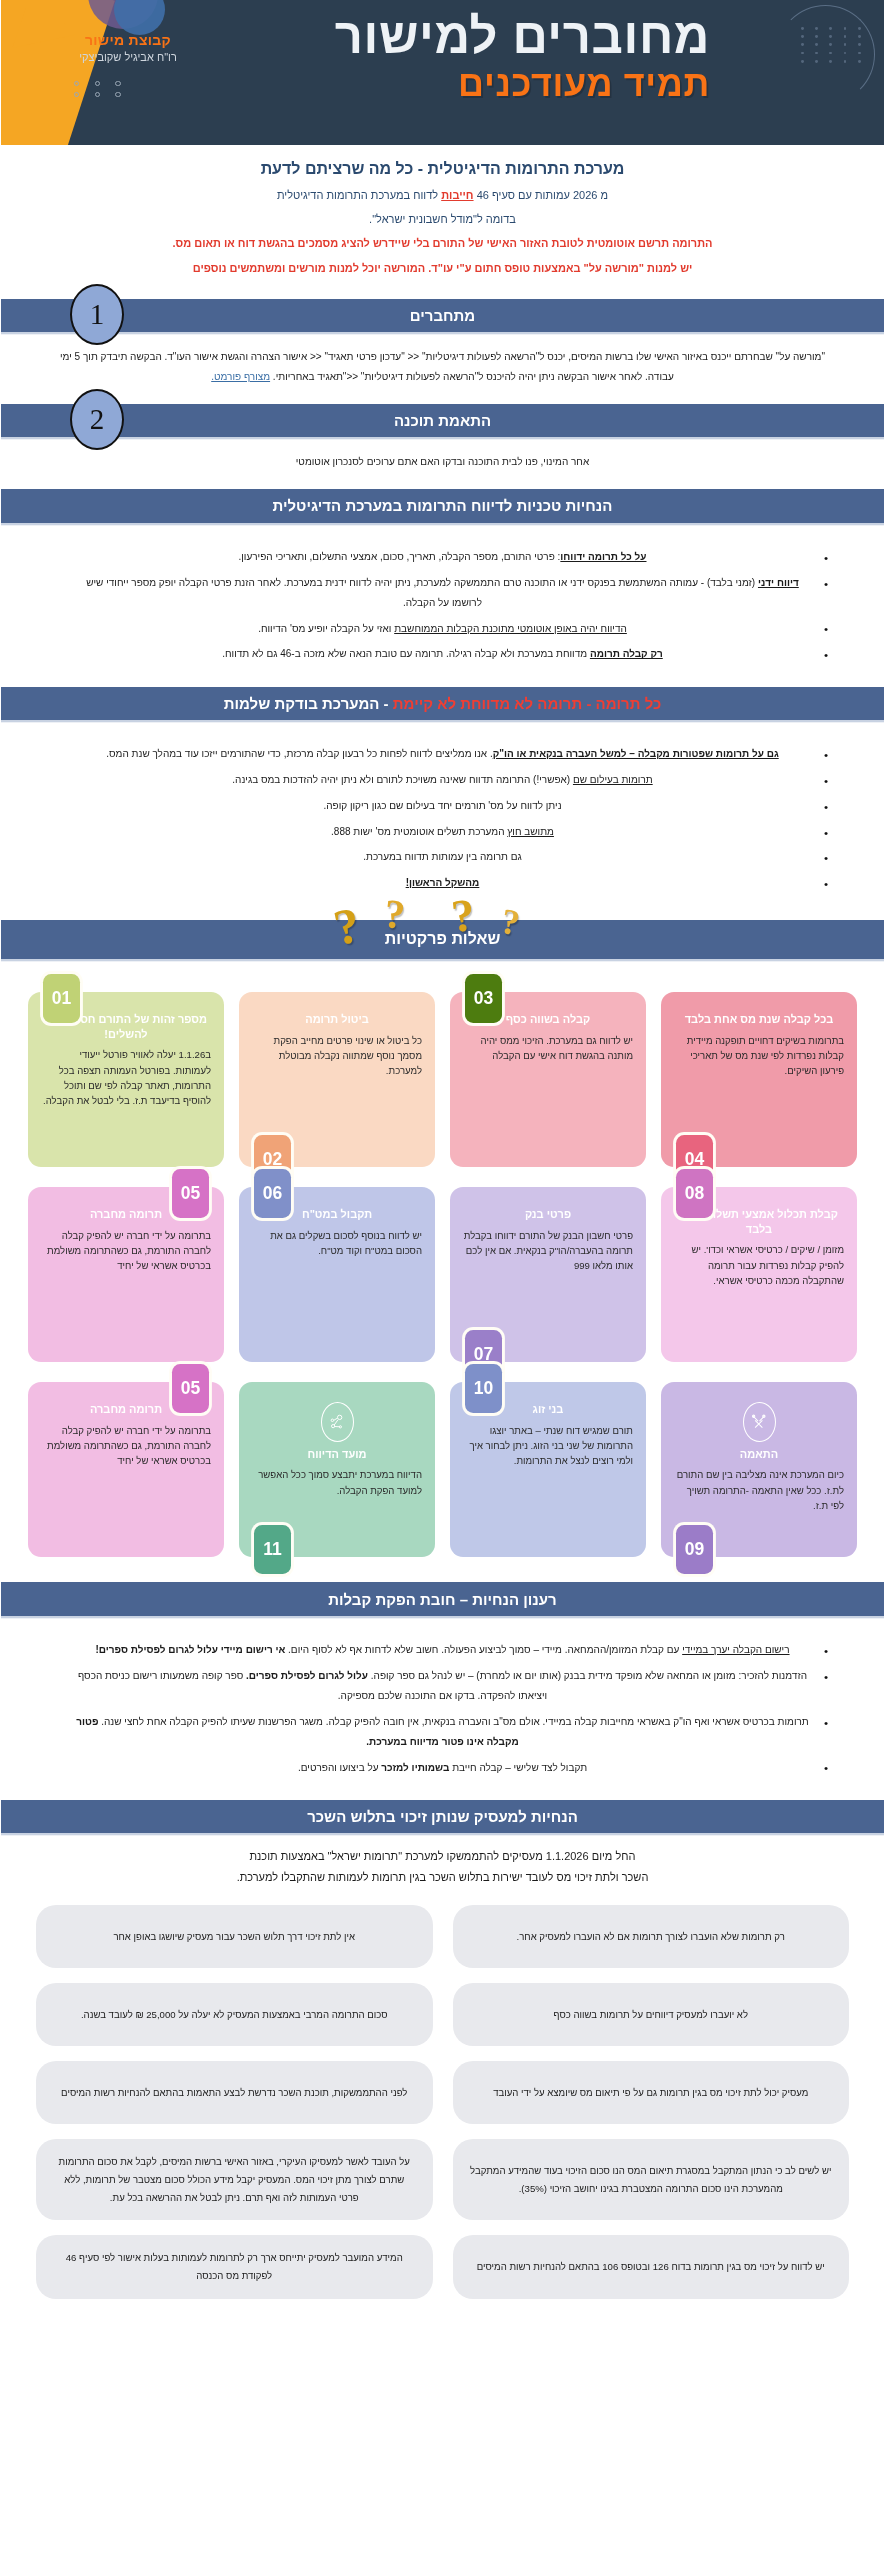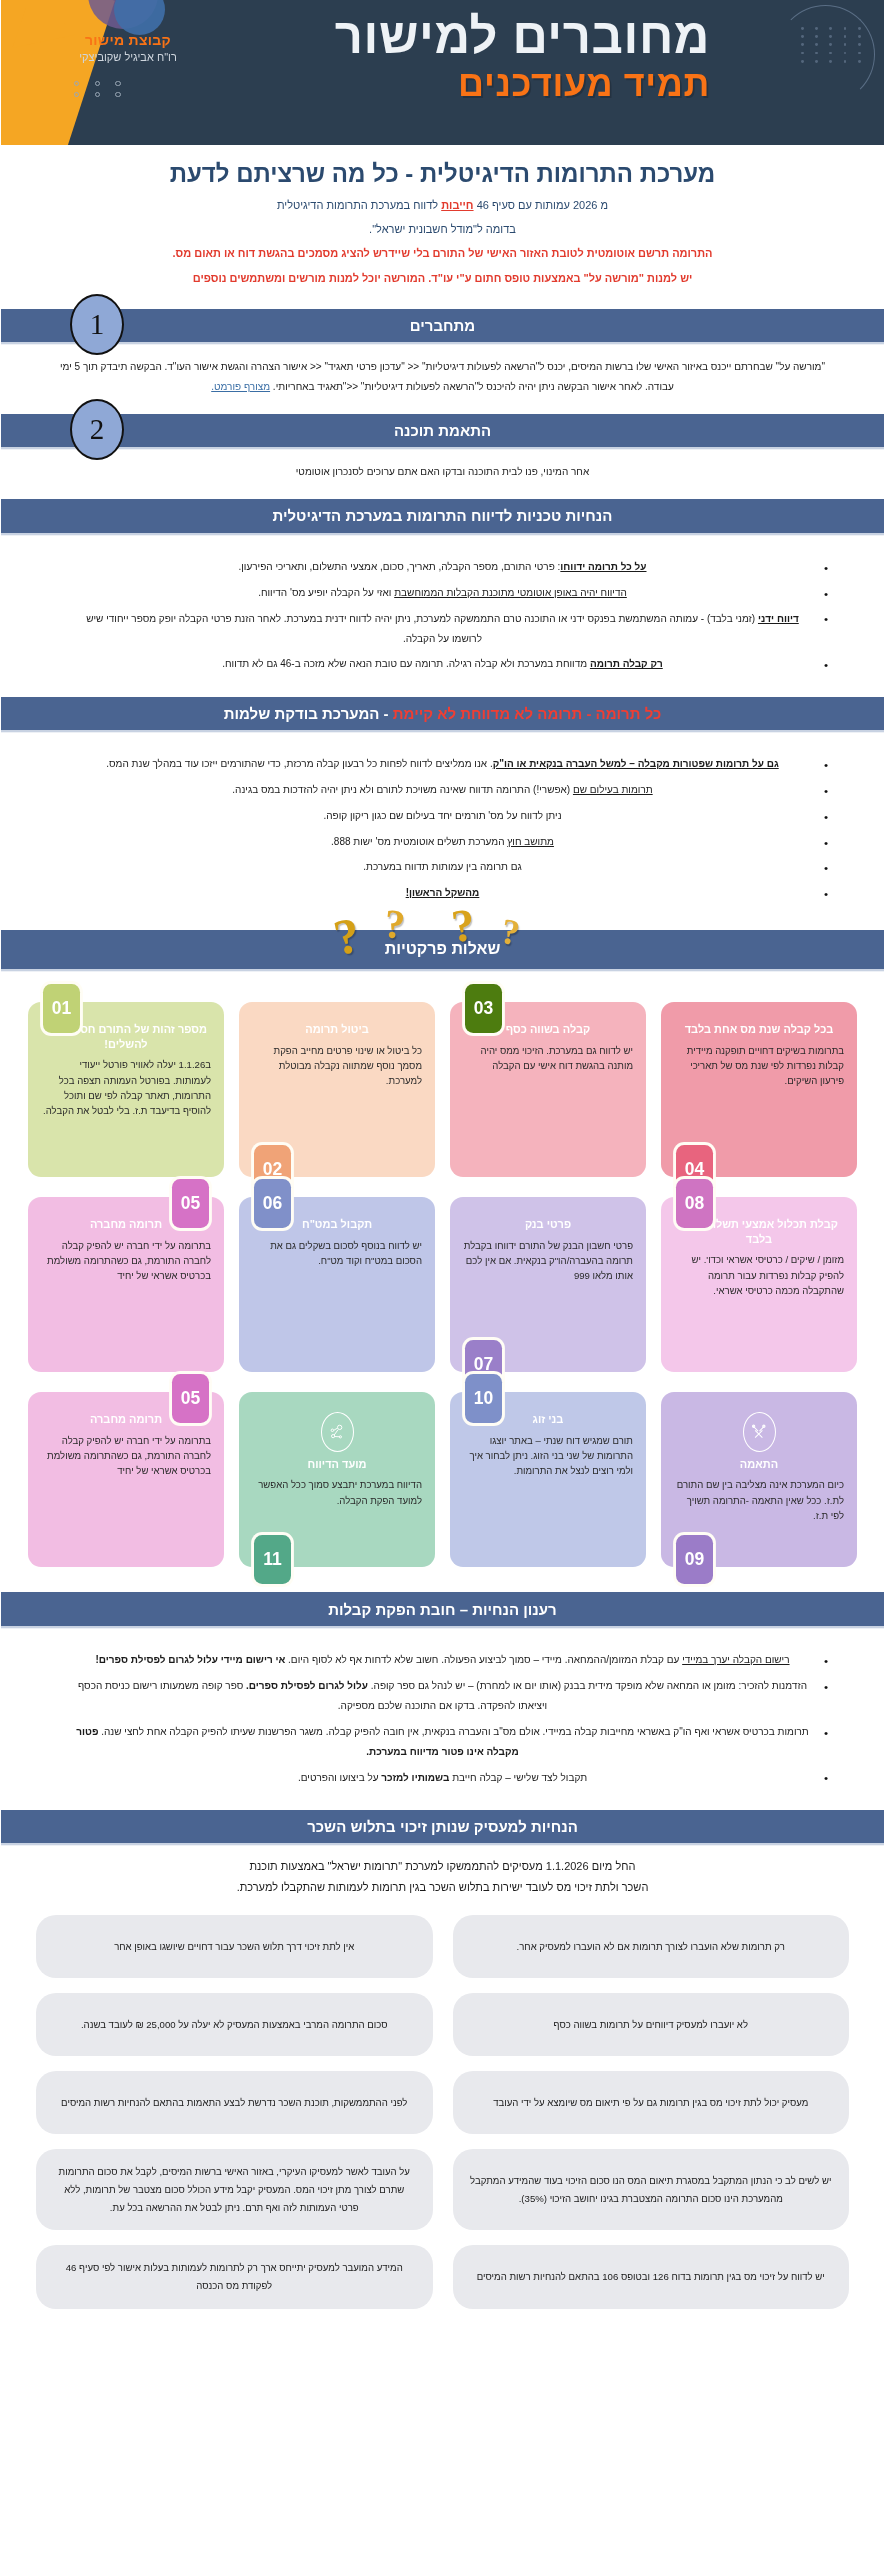--- a/index.html
+++ b/index.html
@@ -81,21 +81,21 @@
   }
   .hero-line2 {
     color:#f97316; font-size:36px; font-weight:bold; line-height:1.05;
     margin-top:3.5px; letter-spacing:0.6px;
     text-shadow: 1.8px 1.8px 0 rgba(0,0,0,.18);
   }
 
   
   .intro { padding: 13px 41px 4.7px; text-align:center; }
   .intro-h {
-    color:#2b4a6f; font-size:24px; font-weight:bold; margin:2.3px 0 8.2px;
+    color:#2b4a6f; font-size:16px; font-weight:bold; margin:2.3px 0 8.2px;
   }
   .intro-p { color:#2b4a6f; font-size:11px; line-height:1.75; margin:4.1px 0; }
   .intro-red { color:#e23b2e; font-size:11px; line-height:1.75; margin:5.3px 0; font-weight:bold;}
   .u-red { color:#e23b2e; text-decoration:underline; font-weight:bold; }
 
   
   .bar {
     position:relative;
     background:#4a6491;
     color:#ffffff;
@@ -286,22 +286,22 @@
 </div>
 <div class="body-block">
   <p>אחר המינוי, פנו לבית התוכנה ובדקו האם אתם ערוכים לסנכרון אוטומטי</p>
 </div>
 
 <div class="bar">
   <span>הנחיות טכניות לדיווח התרומות במערכת הדיגיטלית</span>
 </div>
 <ul class="bullets">
   <li><span class="u b">על כל תרומה ידווחו</span><span>: פרטי התורם, מספר הקבלה, תאריך, סכום, אמצעי התשלום, ותאריכי הפירעון.</span></li>
+  <li><span class="u b">דיווח ידני</span><span> (זמני בלבד) - עמותה המשתמשת בפנקס ידני או התוכנה טרם התממשקה למערכת, ניתן יהיה לדווח ידנית במערכת. לאחר הזנת פרטי הקבלה יופק מספר ייחודי שיש לרושמו על הקבלה.</span></li>
   <li><span class="u">הדיווח יהיה באופן אוטומטי מתוכנת הקבלות הממוחשבת</span><span> ואזי על הקבלה יופיע מס' הדיווח.</span></li>
-  <li><span class="u b">דיווח ידני</span><span> (זמני בלבד) - עמותה המשתמשת בפנקס ידני או התוכנה טרם התממשקה למערכת, ניתן יהיה לדווח ידנית במערכת. לאחר הזנת פרטי הקבלה יופק מספר ייחודי שיש לרושמו על הקבלה.</span></li>
   <li><span class="u b">רק קבלה תרומה</span><span> מדווחת במערכת ולא קבלה רגילה. תרומה עם טובת הנאה שלא מזכה ב-46 גם לא תדווח.</span></li>
 </ul>
 
 <div class="bar red-mixed">
   <span class="r">כל תרומה - תרומה לא מדווחת  לא קיימת</span><span class="w"> - המערכת בודקת שלמות</span>
 </div>
 <ul class="bullets">
   <li><span class="u b">גם על תרומות שפטורות מקבלה – למשל העברה בנקאית או הו"ק</span><span>. אנו ממליצים לדווח לפחות כל רבעון קבלה מרכזת, כדי שהתורמים ייזכו עוד במהלך שנת המס.</span></li>
   <li><span class="u">תרומות בעילום שם</span><span> (אפשרי!) התרומה תדווח שאינה משויכת לתורם ולא ניתן יהיה להזדכות במס בגינה.</span></li>
   <li><span>ניתן לדווח על מס' תורמים יחד בעילום שם כגון ריקון קופה.</span></li>
@@ -432,21 +432,21 @@
 <div class="bar">
   <span>הנחיות למעסיק שנותן זיכוי בתלוש השכר</span>
 </div>
 <div class="lead">
   <div>החל מיום 1.1.2026 מעסיקים להתממשקו למערכת "תרומות ישראל" באמצעות תוכנת</div>
   <div>השכר ולתת זיכוי מס לעובד ישירות בתלוש השכר בגין תרומות לעמותות שהתקבלו למערכת.</div>
 </div>
 
 <div class="pillgrid">
   <div class="pill">רק תרומות שלא הועברו לצורך תרומות אם לא הועברו למעסיק אחר.</div>
-  <div class="pill">אין לתת זיכוי דרך תלוש השכר עבור דחויים שיושגו באופן אחר</div>
+  <div class="pill">אין לתת זיכוי דרך תלוש השכר עבור מעסיק שיושגו באופן אחר</div>
   <div class="pill">לא יועברו למעסיק דיווחים על תרומות בשווה כסף</div>
   <div class="pill">סכום התרומה המרבי באמצעות המעסיק לא יעלה על 25,000 ₪ לעובד בשנה.</div>
   <div class="pill">מעסיק יכול לתת זיכוי מס בגין תרומות גם על פי תיאום מס שיומצא על ידי העובד</div>
   <div class="pill">לפני ההתממשקות, תוכנת השכר נדרשת לבצע התאמות בהתאם להנחיות רשות המיסים</div>
   <div class="pill">יש לשים לב כי הנתון המתקבל במסגרת תיאום המס הנו סכום הזיכוי בעוד שהמידע המתקבל מהמערכת הינו סכום התרומה המצטברת בגינו יחושב הזיכוי (35%).</div>
   <div class="pill">על העובד לאשר למעסיקו העיקרי, באזור האישי ברשות המיסים, לקבל את סכום התרומות שתרם לצורך מתן זיכוי המס. המעסיק יקבל מידע הכולל סכום מצטבר של תרומות, ללא פרטי העמותות לזה ואף תרם. ניתן לבטל את ההרשאה בכל עת.</div>
   <div class="pill">יש לדווח על זיכוי מס בגין תרומות בדוח 126 ובטופס 106 בהתאם להנחיות רשות המיסים</div>
   <div class="pill">המידע המועבר למעסיק יתייחס ארך רק לתרומות לעמותות בעלות אישור לפי סעיף 46 לפקודת מס הכנסה</div>
 </div>
 

